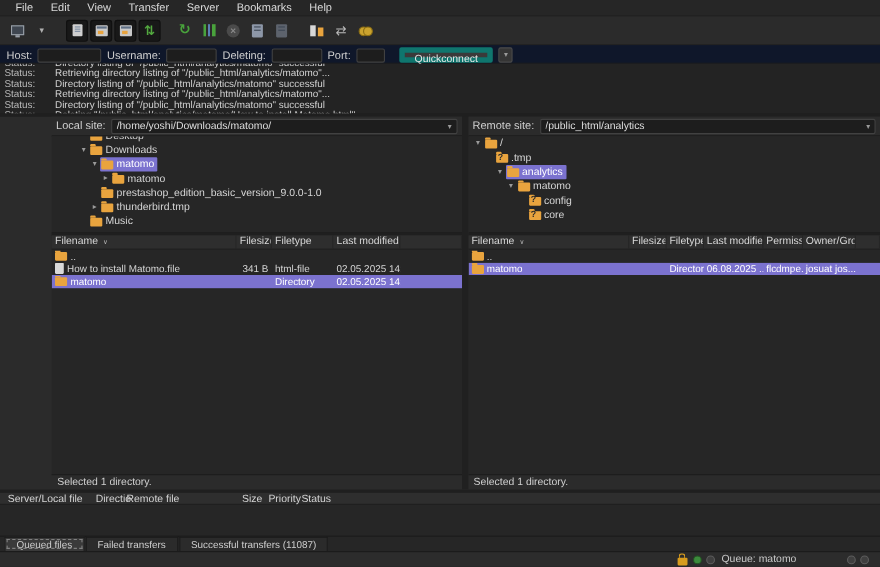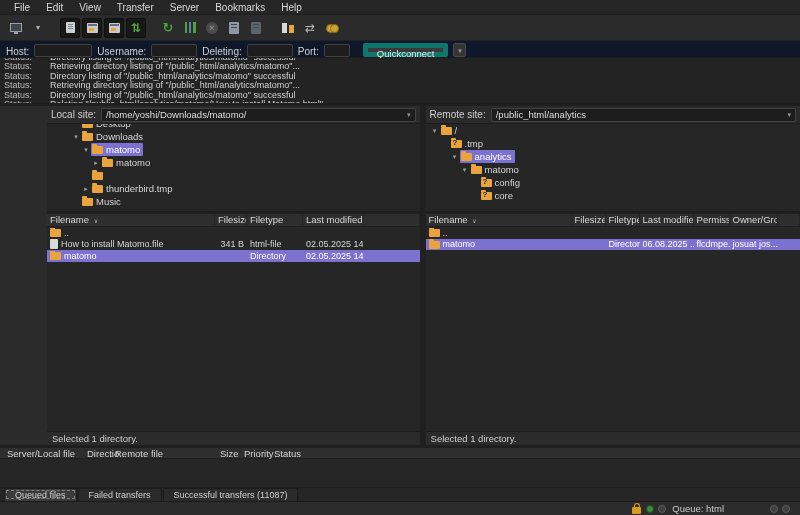--- a/index.html
+++ b/index.html
@@ -285,20 +285,21 @@
             <span class="lab">
               <span class="folder"></span>
               <span>matomo</span>
             </span>
           </div>
           <div class="trow">
             <span class="indent" style="width: 34px;"></span>
             <span class="exp"></span>
             <span class="lab">
               <span class="folder"></span>
+              <span>prestashop_edition_basic_version_9.0.0-1.0</span>
             </span>
           </div>
           <div class="trow">
             <span class="indent" style="width: 34px;"></span>
             <span class="exp">▸</span>
             <span class="lab">
               <span class="folder"></span>
               <span>thunderbird.tmp</span>
             </span>
           </div>
@@ -470,20 +471,20 @@
       <div class="tab active">Queued files</div>
       <div class="tab">Failed transfers</div>
       <div class="tab">Successful transfers (11087)</div>
     </div>
 
   <div class="statusbar">
     <div class="sb-spacer"></div>
     <span class="ic-lock"></span>
     <span class="dot green" style="margin-left:5px"></span>
     <span class="dot grey" style="margin-left:4px"></span>
-    <span class="sb-queue">Queue: html</span>
+    <span class="sb-queue">Queue: matomo</span>
     <div class="sb-right">
       <span class="dot grey"></span>
       <span class="dot grey"></span>
     </div>
   </div>
 
 </div>
 
 </body></html>

